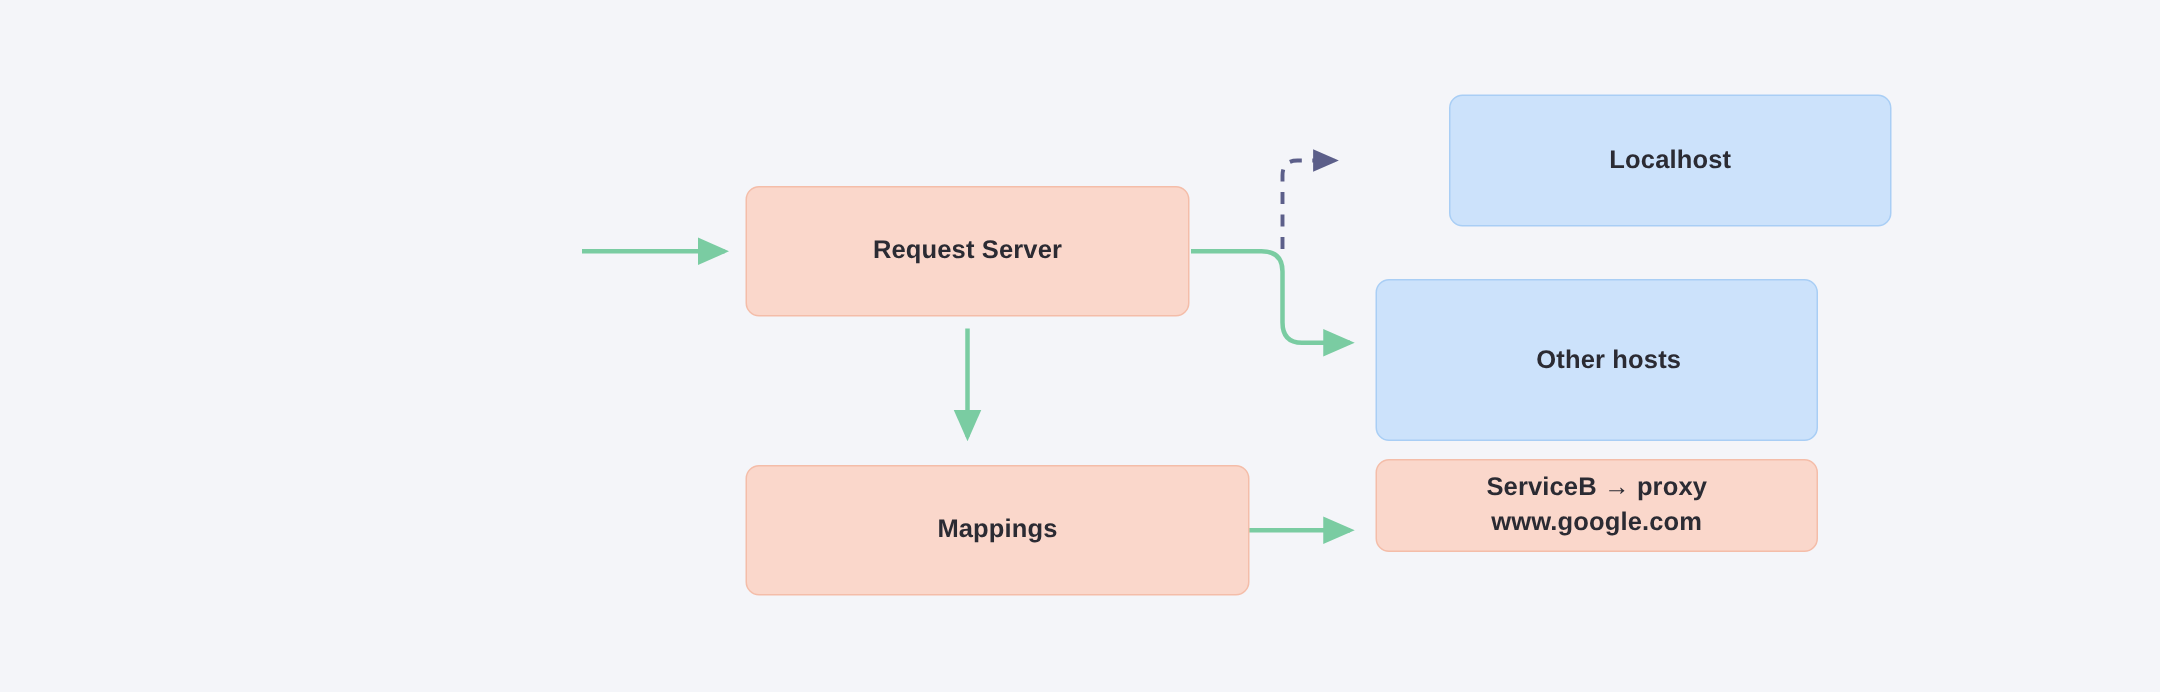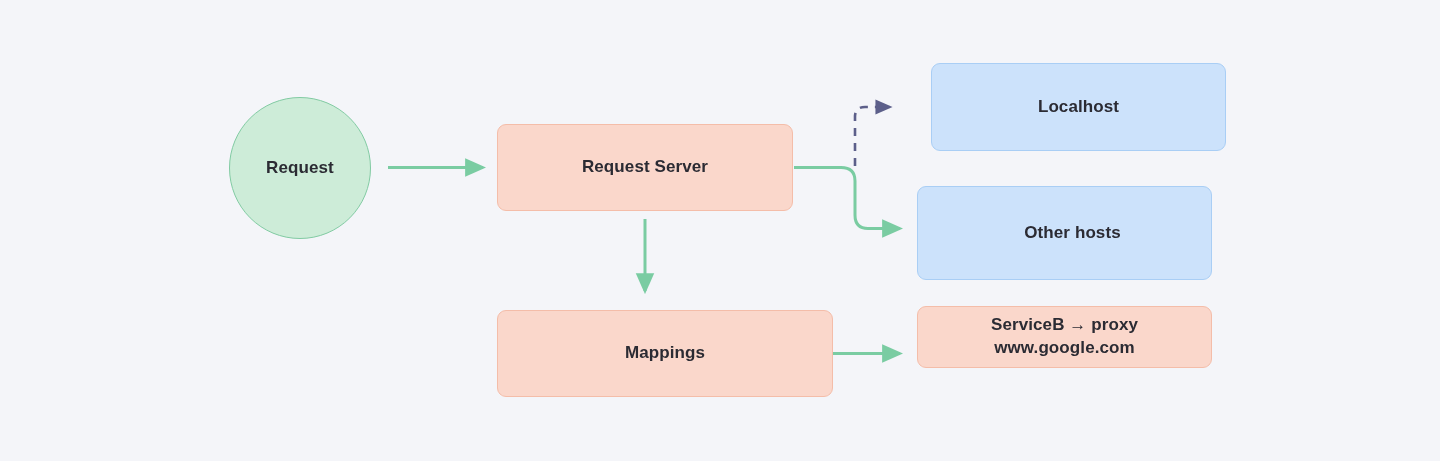--- a/index.html
+++ b/index.html
@@ -80,33 +80,30 @@
 
     <path d="M 855 166 L 855 117 Q 855 107 865 107 L 890 107" fill="none" stroke="#5c5f8a" stroke-width="2.6" stroke-dasharray="8 7" stroke-linecap="butt" marker-end="url(#arrow-slate)"></path>
 
     <path d="M 794 167.5 L 841 167.5 Q 855 167.5 855 181 L 855 215 Q 855 228.5 868 228.5 L 900 228.5" fill="none" stroke="#7acca2" stroke-width="3" marker-end="url(#arrow-green)"></path>
 
     <path d="M 645 219 L 645 291" fill="none" stroke="#7acca2" stroke-width="3" marker-end="url(#arrow-green)"></path>
 
     <path d="M 806 353.5 L 900 353.5" fill="none" stroke="#7acca2" stroke-width="3" marker-end="url(#arrow-green)"></path>
   </svg>
 
-  <div class="node node-circle" style="left:229px; top:97px; width:142px; height:142px;">
-    <span class="node-label">Request</span>
-  </div>
 
   <div class="node node-pink" style="left:497px; top:124px; width:296px; height:87px;">
     <span class="node-label">Request Server</span>
   </div>
 
-  <div class="node node-blue" style="left:931px; top:63px; width:295px; height:88px;">
+  <div class="node node-blue" style="left:966px; top:63px; width:295px; height:88px;">
     <span class="node-label">Localhost</span>
   </div>
 
-  <div class="node node-blue" style="left:917px; top:186px; width:295px; height:94px;padding-left:16px;">
+  <div class="node node-blue" style="left:917px; top:186px; width:295px; height:108px;padding-left:16px;">
     <span class="node-label">Other hosts</span>
   </div>
 
   <div class="node node-pink" style="left:497px; top:310px; width:336px; height:87px;">
     <span class="node-label">Mappings</span>
   </div>
 
   <div class="node node-pink" style="left:917px; top:306px; width:295px; height:62px;">
     <span class="node-label">ServiceB → proxy
 www.google.com</span>

